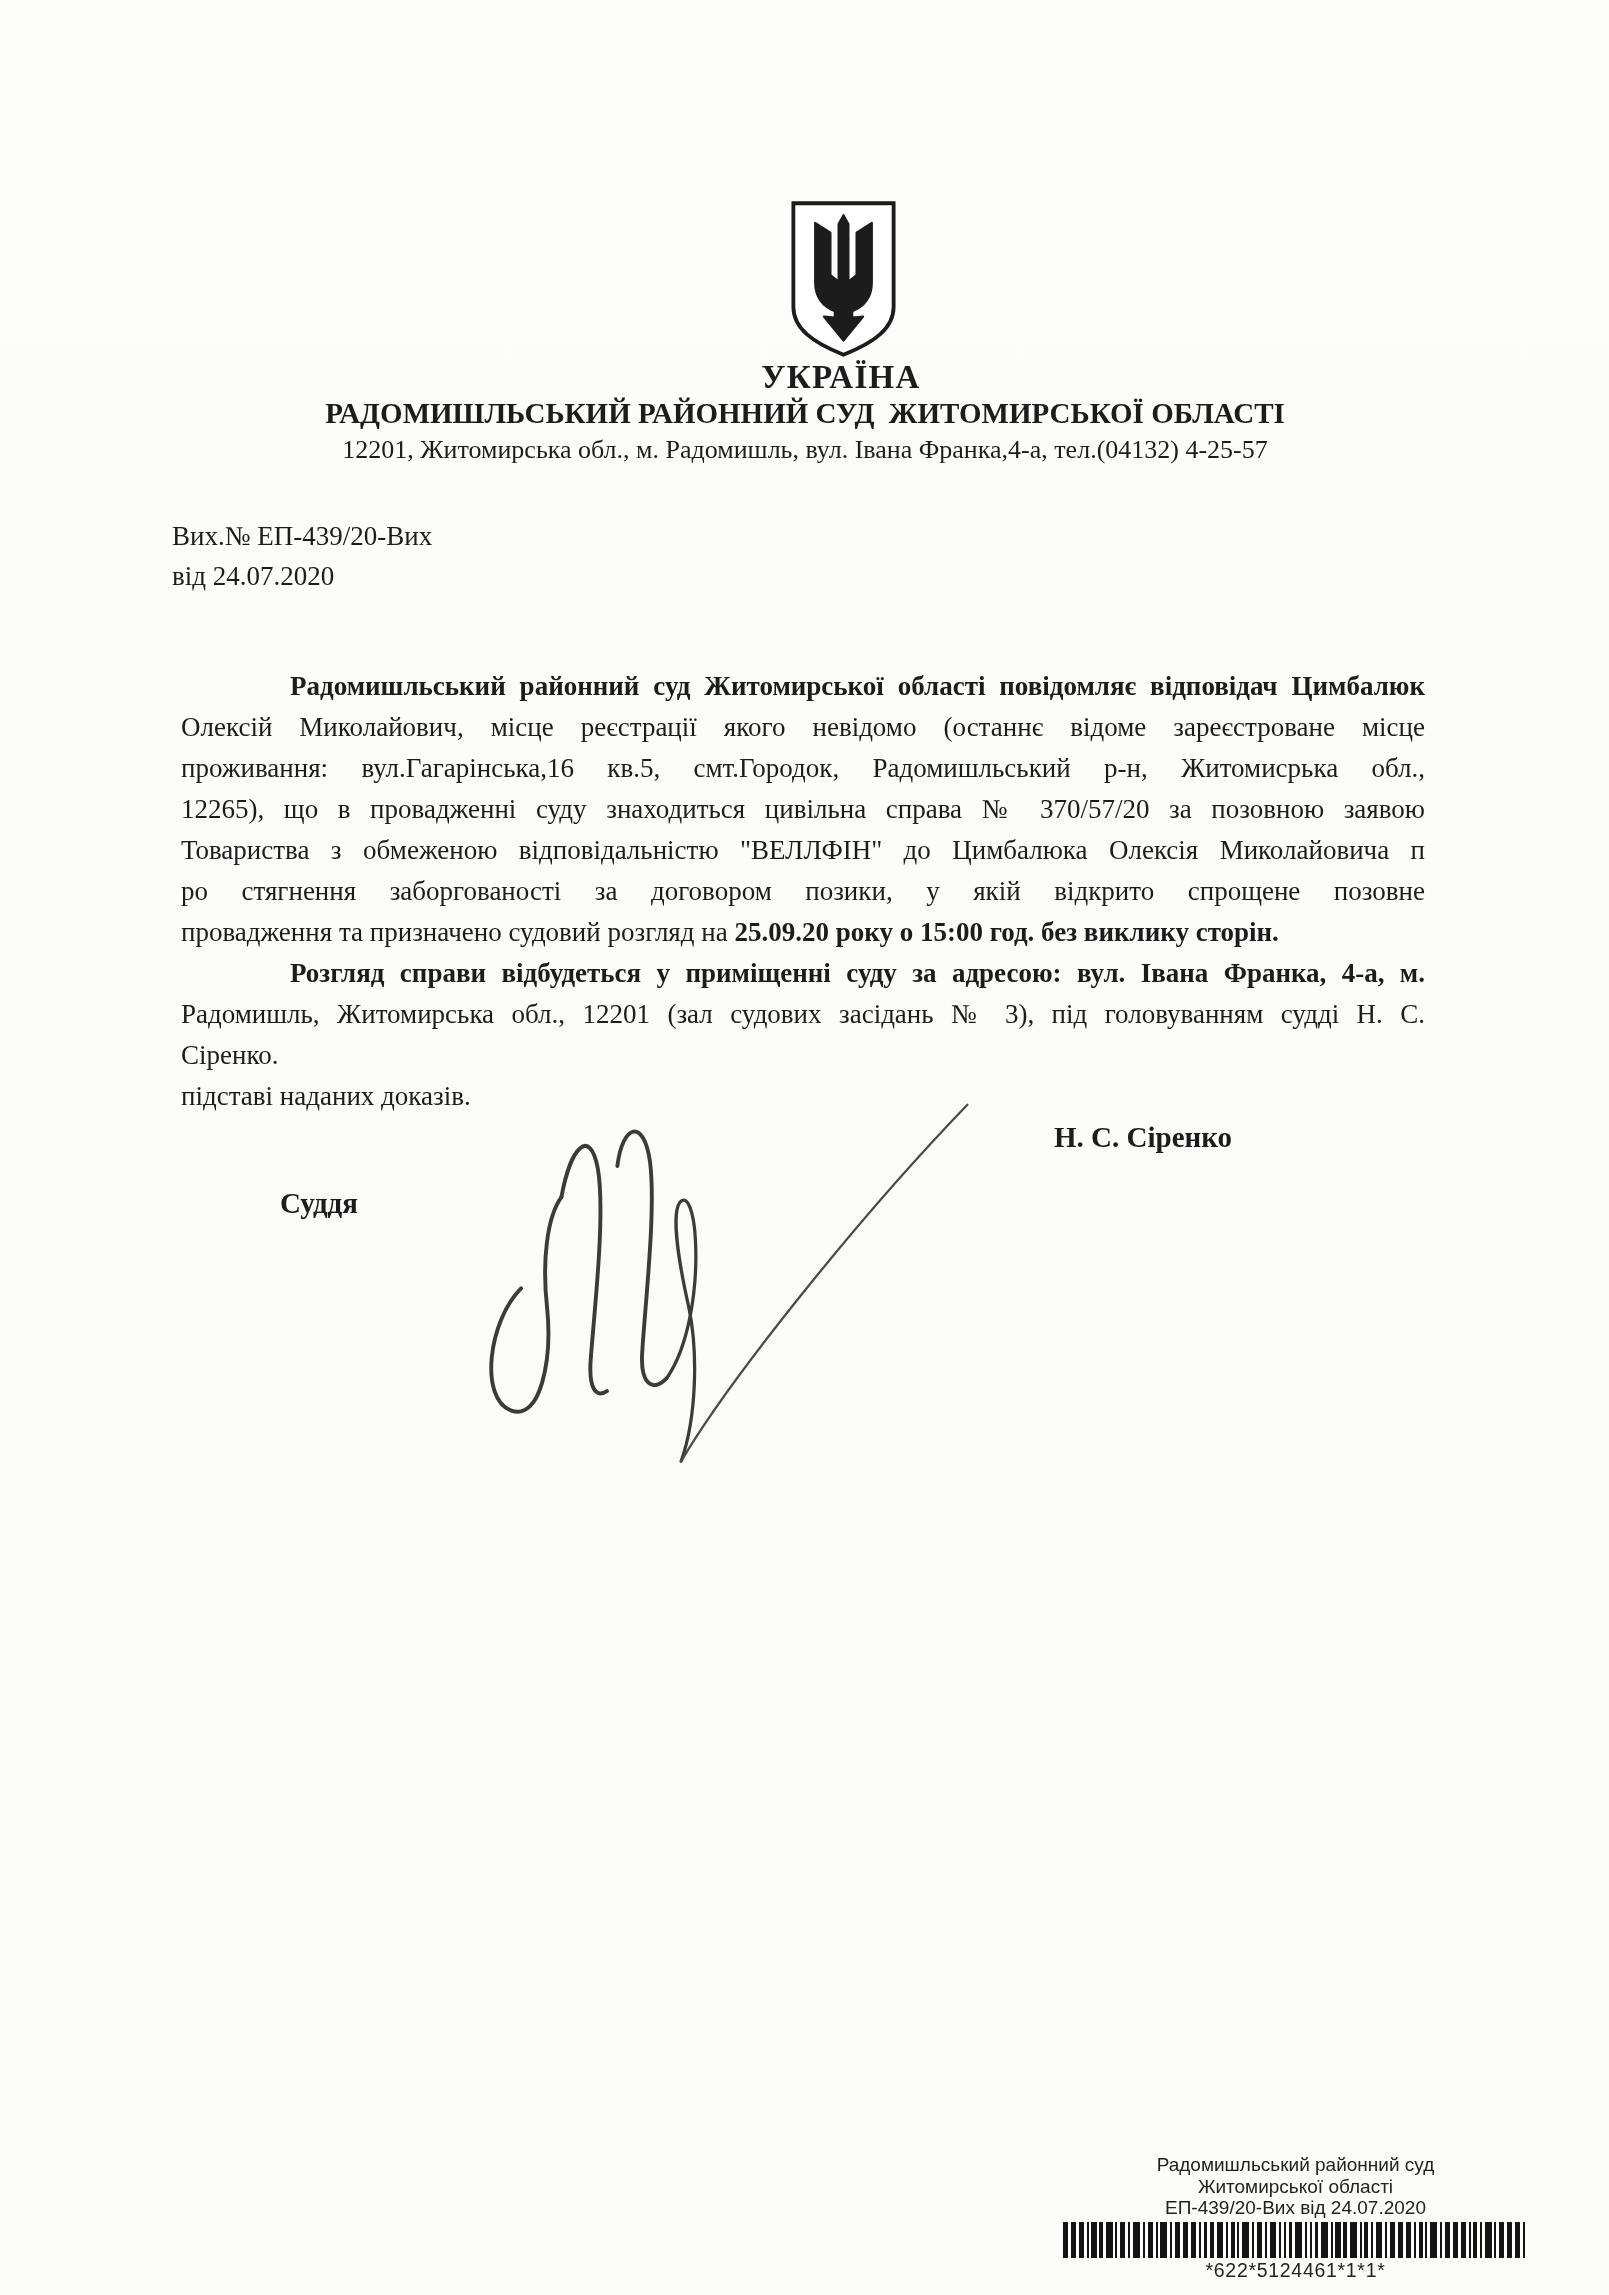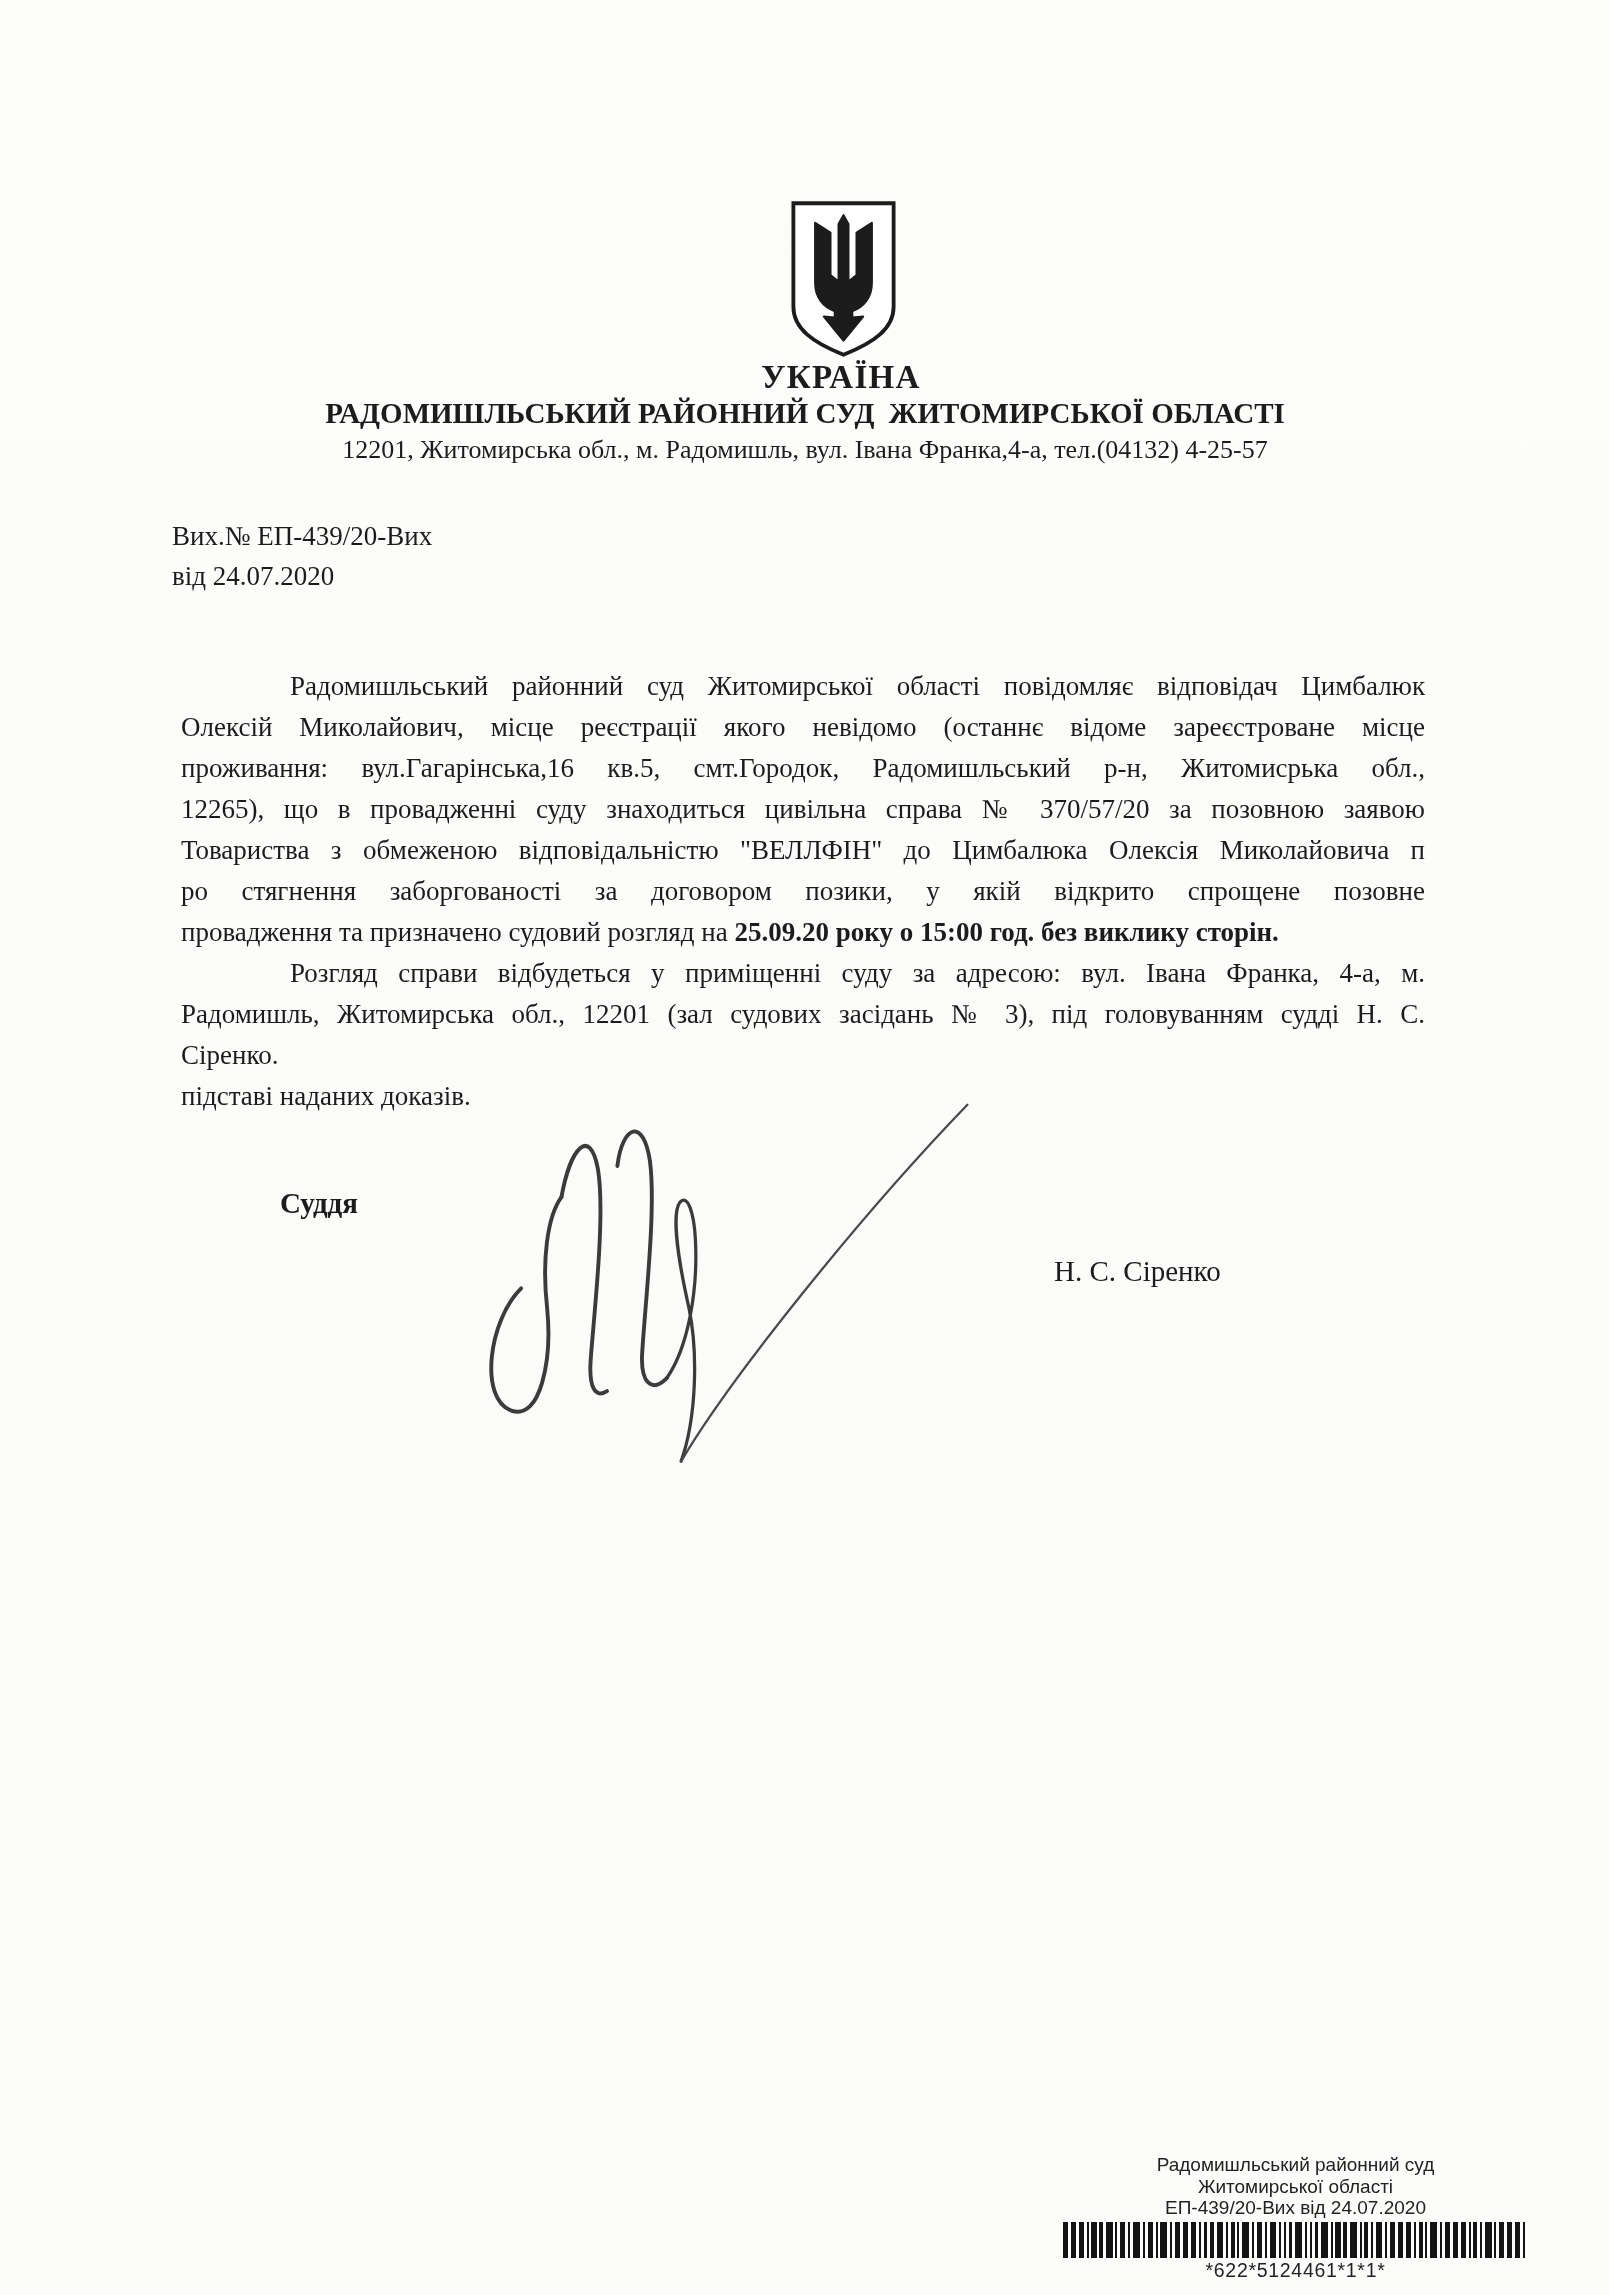--- a/index.html
+++ b/index.html
@@ -23,26 +23,26 @@
 
   
   .ref{left:172px;font-size:27px;}
   .ref-number{top:521px;}
   .ref-date{top:561px;}
 
   
   .bodytext{left:181px;width:1244px;top:666px;font-size:27px;line-height:41px;}
   .jline{text-align:justify;text-align-last:justify;}
   .lline{text-align:left;}
-  .indent{padding-left:109px;}
+  .indent{padding-left:109px;font-weight:bold;}
   b{font-weight:bold;text-align:right;}
 
   
   .sig-role{left:280px;top:1187px;font-size:29px;font-weight:bold;}
-  .sig-name{left:1054px;top:1255px;font-size:29px;font-weight:normal;}
+  .sig-name{left:1054px;top:1121px;font-size:29px;font-weight:bold;}
   .sig-svg{left:443px;top:1093px;width:540px;height:371px;}
 
   
   .stamp{left:1061px;top:2154px;width:469px;text-align:center;
          font-family:Liberation Sans, sans-serif;
          font-size:19px;line-height:21.5px;color:#222;}
   .barcode{display:flex;width:466px;height:36px;margin:3.9px auto 0 auto;}
   .barcode .bar{background:#141414;height:100%;}
   .barcode .gap{flex:1;min-width:1.3px;background:transparent;}
   .barcode-text{font-size:19.5px;letter-spacing:0.7px;margin-top:1.3px;}

